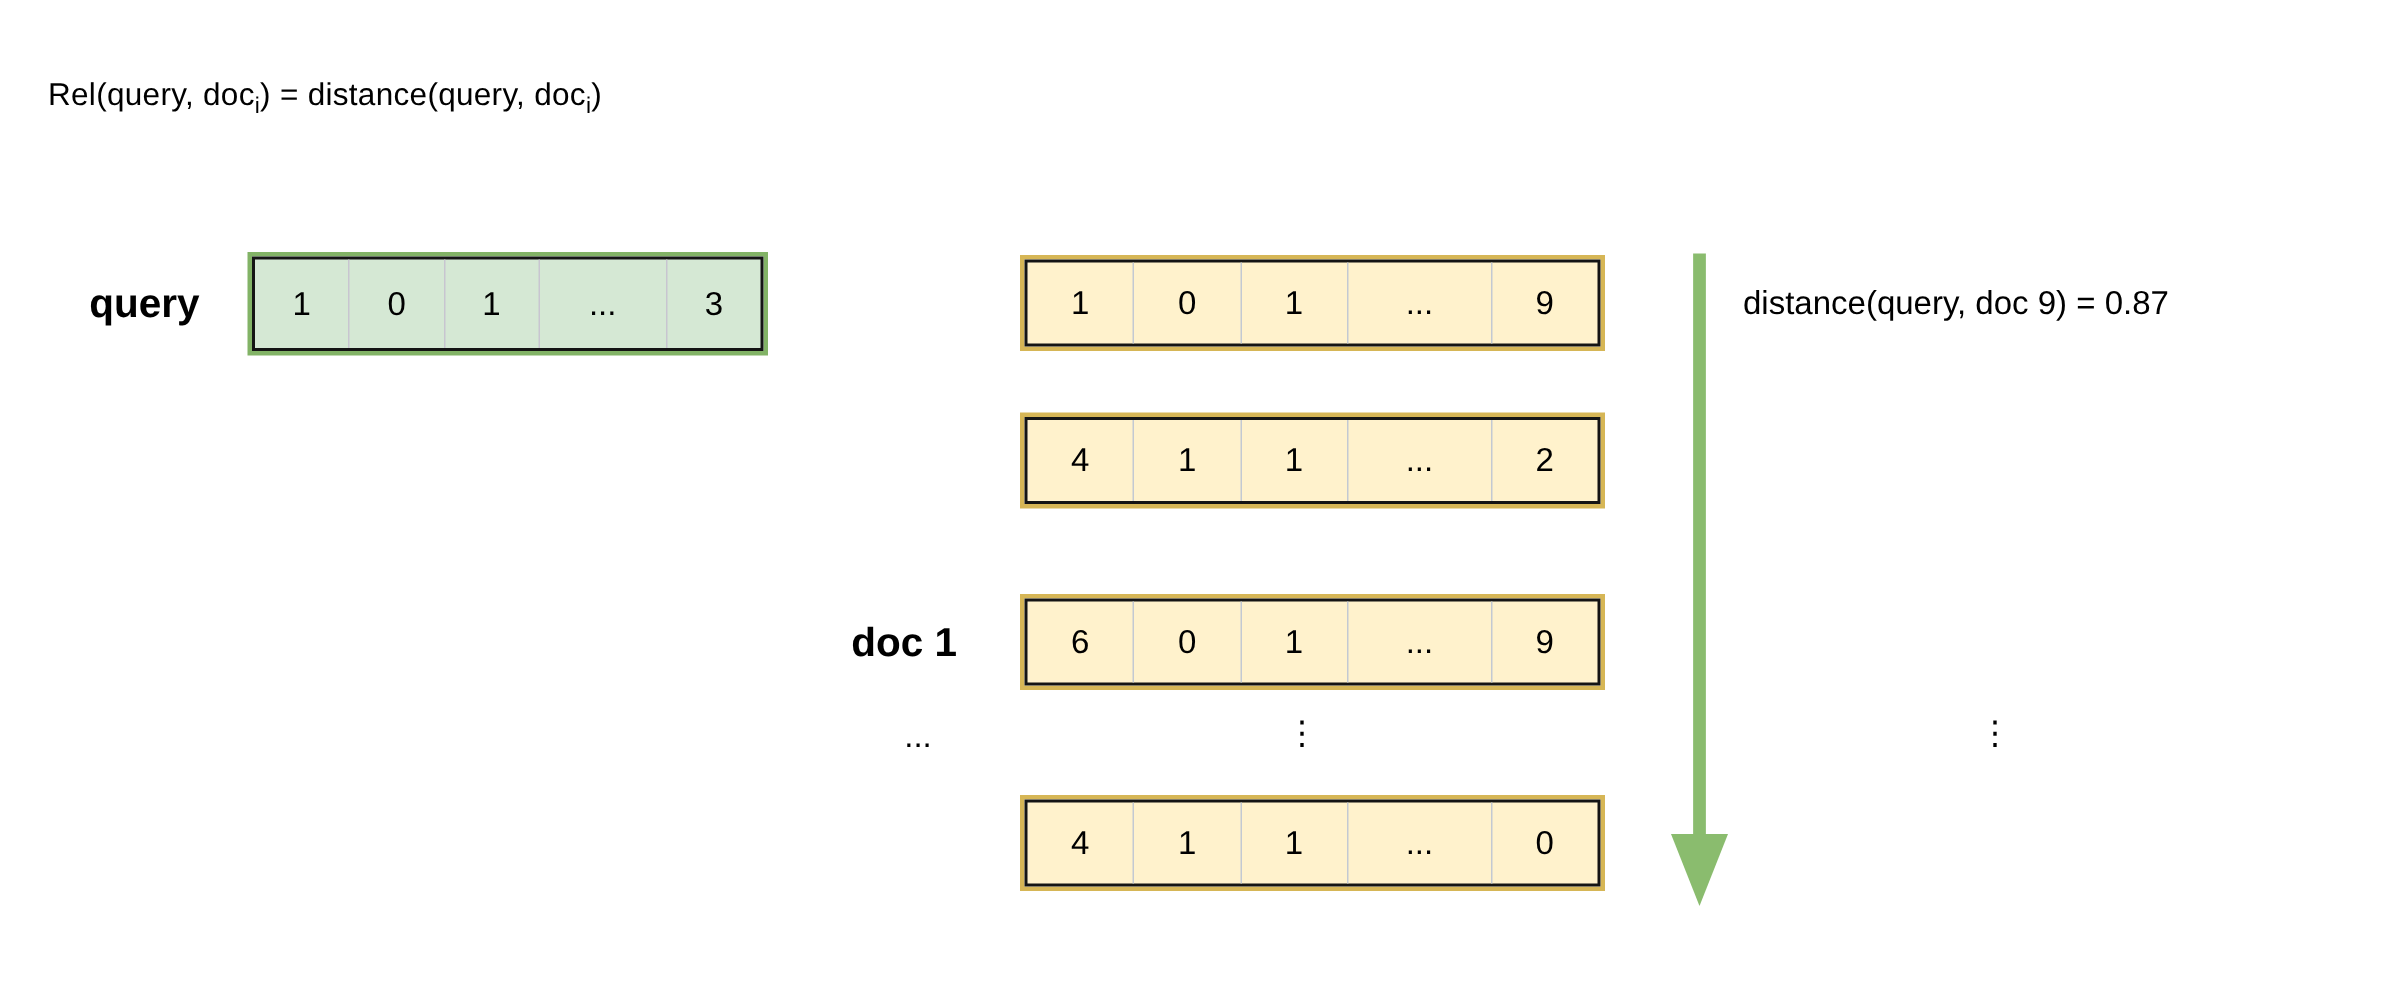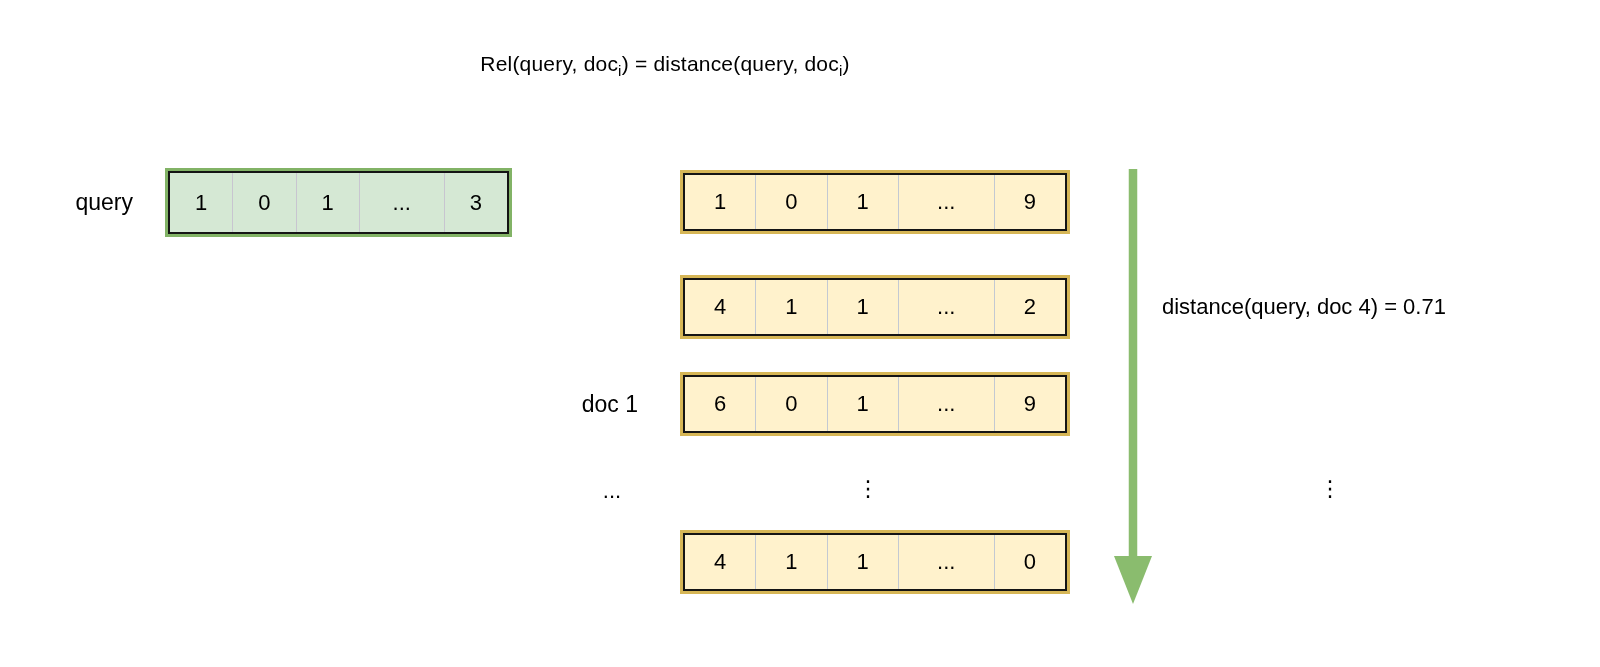--- a/index.html
+++ b/index.html
@@ -4,22 +4,22 @@
 <style>
   html,body{margin:0;padding:0;background:#ffffff;}
   .canvas{
     position:relative;width:1600px;height:667px;background:#ffffff;
     font-family:"Liberation Sans", sans-serif;color:#000;overflow:hidden;
   }
   .canvas *{box-sizing:border-box;}
 
   
   .title{
-    position:absolute;top:52px;left:0;width:1330px;text-align:center;
-    font-size:21px;letter-spacing:0.2px;
+    position:absolute;top:52px;left:0;width:1330px;text-align:left;
+    font-size:21px;letter-spacing:0.2px;padding-left:32px;
   }
   .title sub{font-size:0.72em;}
 
   
   .vec{position:absolute;border:3.5px solid var(--doc_border,#d6b656);}
   .vec-inner{
     display:flex;width:100%;height:100%;
     border:2px solid var(--inner_border,#141414);
     background:var(--doc_fill,#fff2cc);
   }
@@ -28,26 +28,26 @@
     font-size:22px;
   }
   .cell.wide{flex:1.35;}
   .cell + .cell{border-left:1.5px solid var(--divider,#c3c9d2);}
 
   .query-vec{left:165px;top:168px;width:347px;height:69px;border-color:var(--query_border,#82b366);}
   .query-vec .vec-inner{background:var(--query_fill,#d5e8d4);}
   .query-vec .cell + .cell{border-left-color:#c8c5d0;}
 
   .doc-vec{left:680px;width:390px;height:64px;}
-  .r0{top:170px;} .r1{top:275px;} .r2{top:372px;} .r3{top:530px;}
+  .r0{top:170px;} .r1{top:275px;} .r2{top:396px;} .r3{top:530px;}
 
   
   .row-label{
-    position:absolute;font-size:23px;
-    display:flex;align-items:center;justify-content:flex-end;
+    position:absolute;font-size:27px;
+    display:flex;align-items:center;justify-content:flex-end;font-weight:bold;
   }
   .query-label{left:30px;top:168px;width:103px;height:69px;}
   .doc-label{left:520px;width:118px;height:64px;}
 
   
   .gap-item{
     position:absolute;font-size:22px;text-align:center;
     display:flex;align-items:center;justify-content:center;
   }
   .gap-label{left:552px;top:470px;width:120px;height:42px;}
@@ -85,31 +85,31 @@
 
   <div class="vec doc-vec r0">
     <div class="vec-inner">
       <div class="cell">1</div>
       <div class="cell">0</div>
       <div class="cell">1</div>
       <div class="cell wide">...</div>
       <div class="cell">9</div>
     </div>
   </div>
+  <div class="distance r0">distance(query, doc 9) = 0.87</div>
 
   <div class="vec doc-vec r1">
     <div class="vec-inner">
       <div class="cell">4</div>
       <div class="cell">1</div>
       <div class="cell">1</div>
       <div class="cell wide">...</div>
       <div class="cell">2</div>
     </div>
   </div>
-  <div class="distance r1">distance(query, doc 4) = 0.71</div>
 
   <div class="row-label doc-label r2">doc 1</div>
   <div class="vec doc-vec r2">
     <div class="vec-inner">
       <div class="cell">6</div>
       <div class="cell">0</div>
       <div class="cell">1</div>
       <div class="cell wide">...</div>
       <div class="cell">9</div>
     </div>

